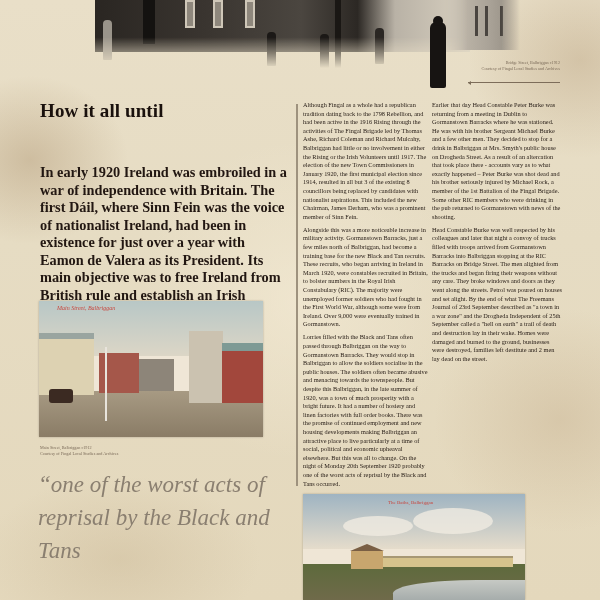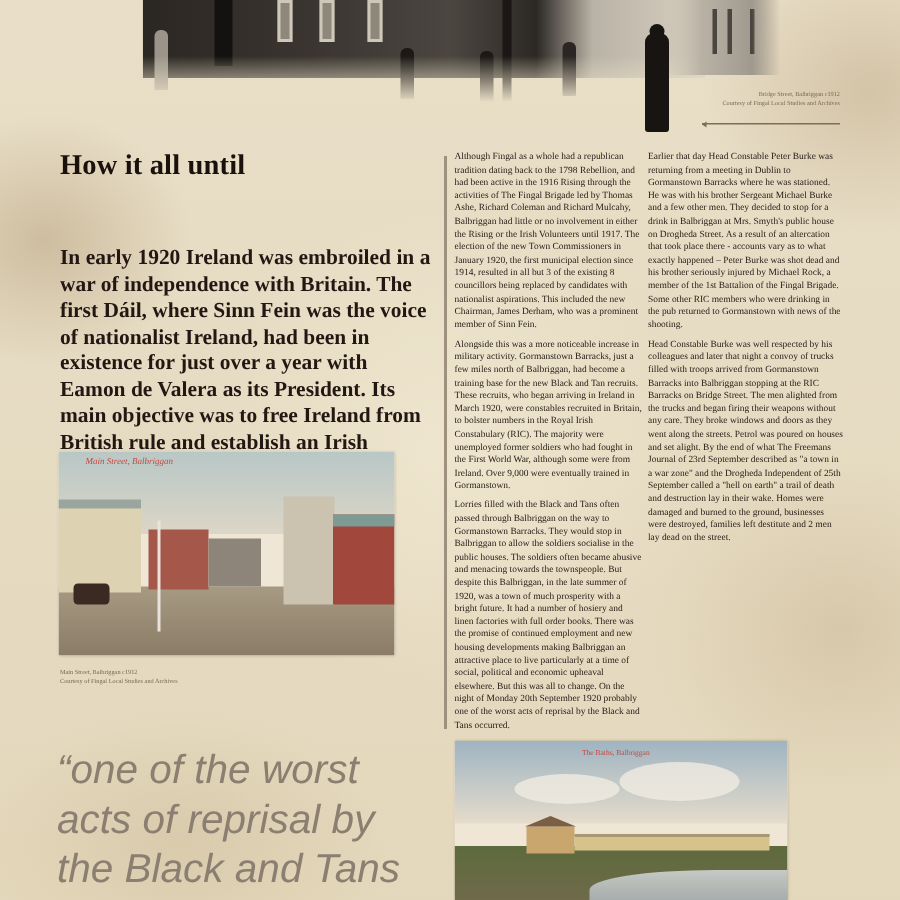--- a/index.html
+++ b/index.html
@@ -89,23 +89,23 @@
     .pc2 .title { position: absolute; left: 85px; top: 6px; font-size: 5px; color: #c8473f; }
     .pc2 .land { position: absolute; left: 0; top: 70px; width: 100%; height: 36px; background: linear-gradient(180deg, #5d6a3c, #6f6a4a); }
     .pc2 .sea { position: absolute; left: 90px; top: 86px; width: 140px; height: 22px; background: linear-gradient(180deg, #c6c9c4, #a3aaa9); border-radius: 60% 0 0 0; }
     .pc2 .house { position: absolute; left: 48px; top: 57px; width: 32px; height: 18px; background: #c8a66e; }
     .pc2 .house::before { content: ""; position: absolute; left: -1px; top: -7px; border-left: 17px solid transparent; border-right: 17px solid transparent; border-bottom: 7px solid #7a5f44; }
     .pc2 .long { position: absolute; left: 80px; top: 62px; width: 130px; height: 11px; background: #d6c38c; border-top: 2px solid #a79874; }
 
     .caption-pc1 { left: 40px; top: 445px; width: 120px; }
 
     .pull-quote {
-      position: absolute; left: 38px; top: 497px; width: 250px;
-      font-family: Liberation Sans, sans-serif; font-style: italic;
-      font-size: 27px; line-height: 33px; color: #8a7f70; font-weight: normal;
+      position: absolute; left: 38px; top: 468px; width: 250px;
+      font-family: Liberation Serif, serif; font-style: italic;
+      font-size: 23px; line-height: 33px; color: #8a7f70; font-weight: normal;
     }
   </style>
 </head>
 <body>
 
 <div class="top-photo">
   <div class="wall"></div>
   <div class="door"></div>
   <div class="win" style="left:90px;"></div>
   <div class="win" style="left:118px;"></div>

